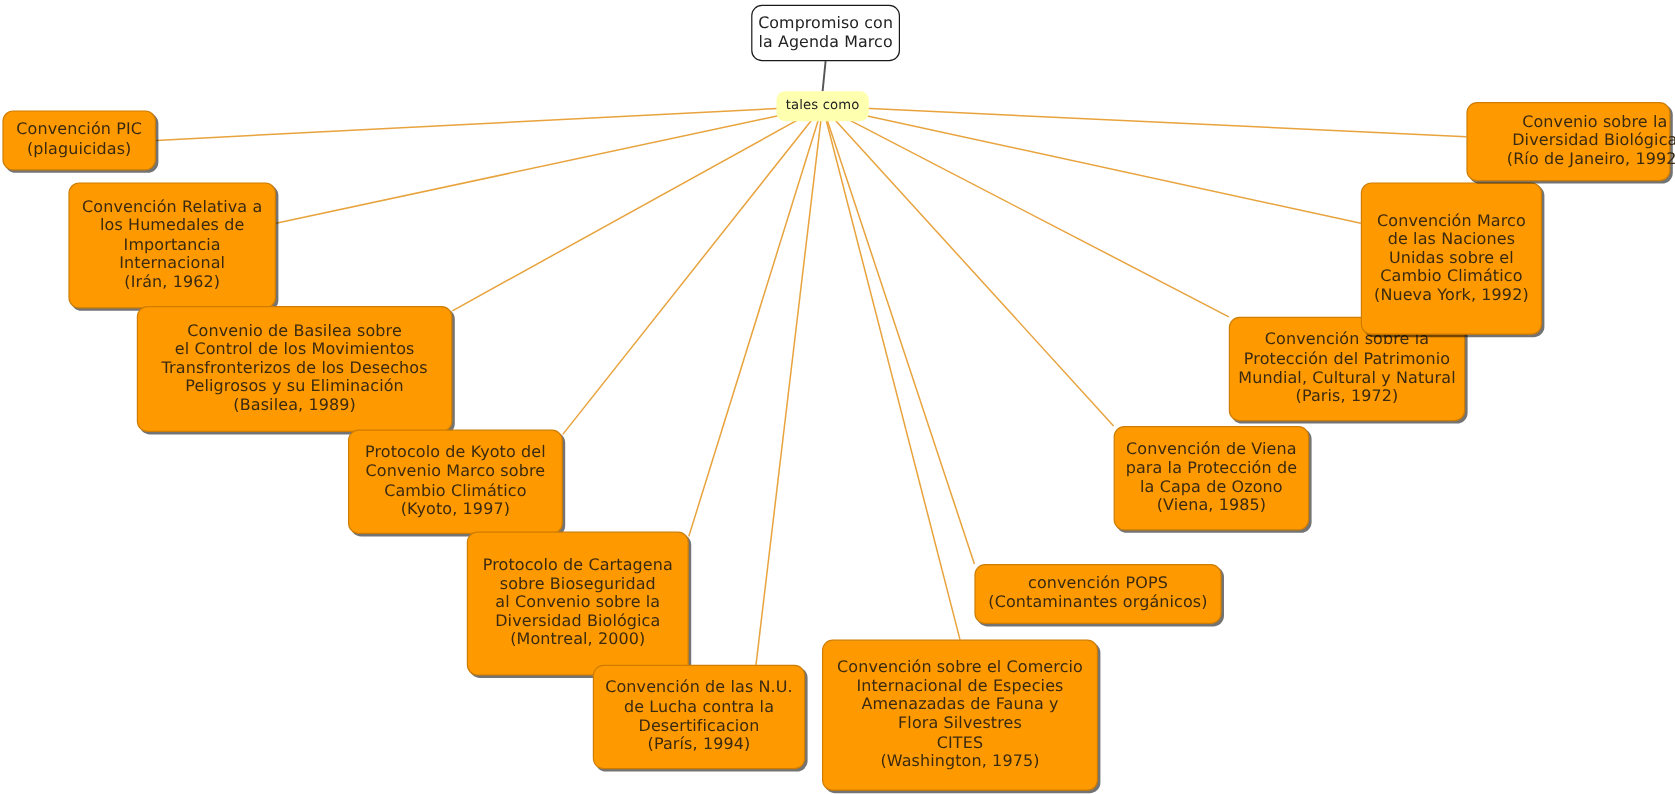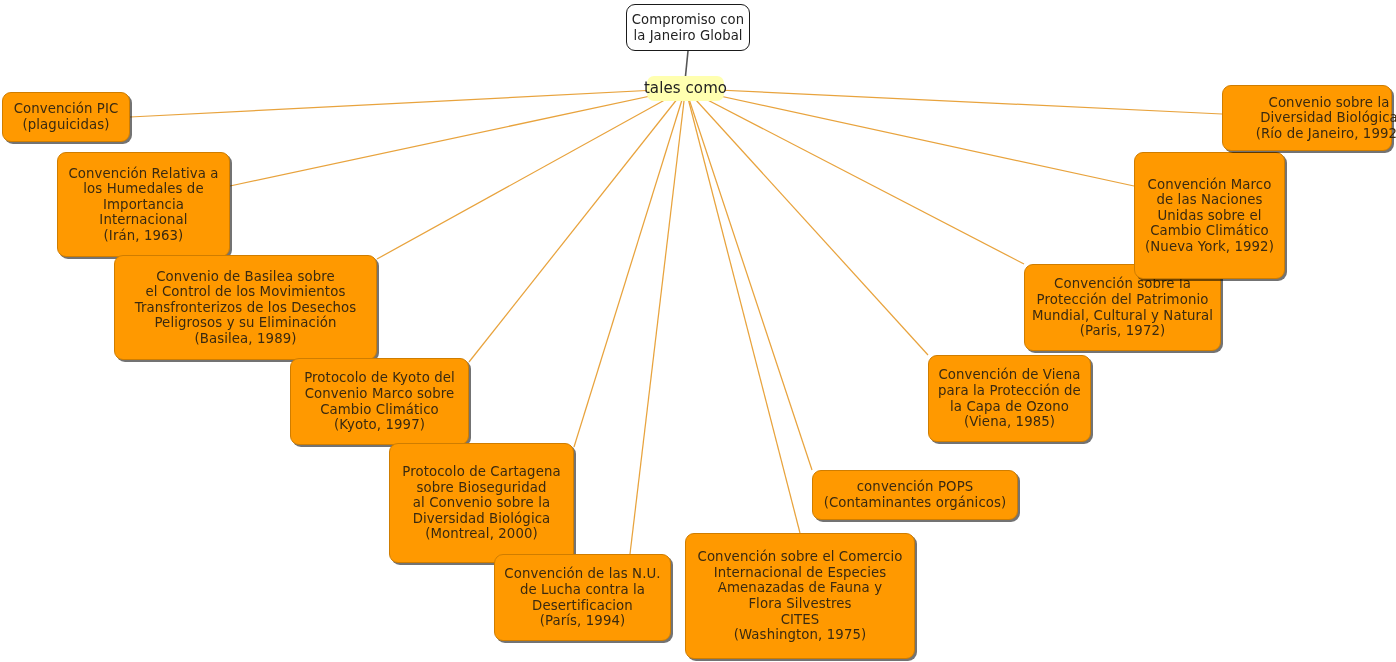--- a/index.html
+++ b/index.html
@@ -41,21 +41,21 @@
     border-radius: 9px;
     color: #222222;
     font-size: 13.2px;
     z-index: 5;
   }
   .node-hub {
     background: #ffffb0;
     border: none;
     border-radius: 7px;
     color: #222222;
-    font-size: 15px;
+    font-size: 11px;
     z-index: 6;
   }
   .node-topic {
     background: #ff9900;
     border: 1.5px solid #cf7d00;
     border-radius: 9px;
     color: #3a2a10;
     font-size: 13.3px;
     box-shadow: 2px 2px 0 rgba(0,0,0,0.55);
     z-index: 4;
@@ -76,32 +76,32 @@
       <line x1="685.5" y1="88.5" x2="630" y2="554" stroke="#e8a33d" stroke-width="1.25"></line>
       <line x1="685.5" y1="88.5" x2="800" y2="533" stroke="#e8a33d" stroke-width="1.25"></line>
       <line x1="685.5" y1="88.5" x2="812" y2="470" stroke="#e8a33d" stroke-width="1.25"></line>
       <line x1="685.5" y1="88.5" x2="928" y2="355" stroke="#e8a33d" stroke-width="1.25"></line>
       <line x1="685.5" y1="88.5" x2="1024" y2="264" stroke="#e8a33d" stroke-width="1.25"></line>
       <line x1="685.5" y1="88.5" x2="1134" y2="186" stroke="#e8a33d" stroke-width="1.25"></line>
       <line x1="685.5" y1="88.5" x2="1222" y2="114" stroke="#e8a33d" stroke-width="1.25"></line>
     </svg>
 
   <div class="node node-root" style="left: 626px; top: 4px; width: 124px; height: 47px;">Compromiso con
-la Janeiro Global</div>
+la Agenda Marco</div>
 
   <div class="node node-hub" style="left: 647px; top: 76px; width: 77px; height: 25px;">tales como</div>
 
   <div id="topic-container">
       <div class="node node-topic" style="left: 2px; top: 92px; width: 128px; height: 50px;">Convención PIC
 (plaguicidas)</div>
       <div class="node node-topic" style="left: 57px; top: 152px; width: 173px; height: 105px;">Convención Relativa a
 los Humedales de
 Importancia
 Internacional
-(Irán, 1963)</div>
+(Irán, 1962)</div>
       <div class="node node-topic" style="left: 114px; top: 255px; width: 263px; height: 105px;">Convenio de Basilea sobre
 el Control de los Movimientos
 Transfronterizos de los Desechos
 Peligrosos y su Eliminación
 (Basilea, 1989)</div>
       <div class="node node-topic" style="left: 290px; top: 358px; width: 179px; height: 87px;">Protocolo de Kyoto del
 Convenio Marco sobre
 Cambio Climático
 (Kyoto, 1997)</div>
       <div class="node node-topic" style="left: 389px; top: 443px; width: 185px; height: 120px;">Protocolo de Cartagena

